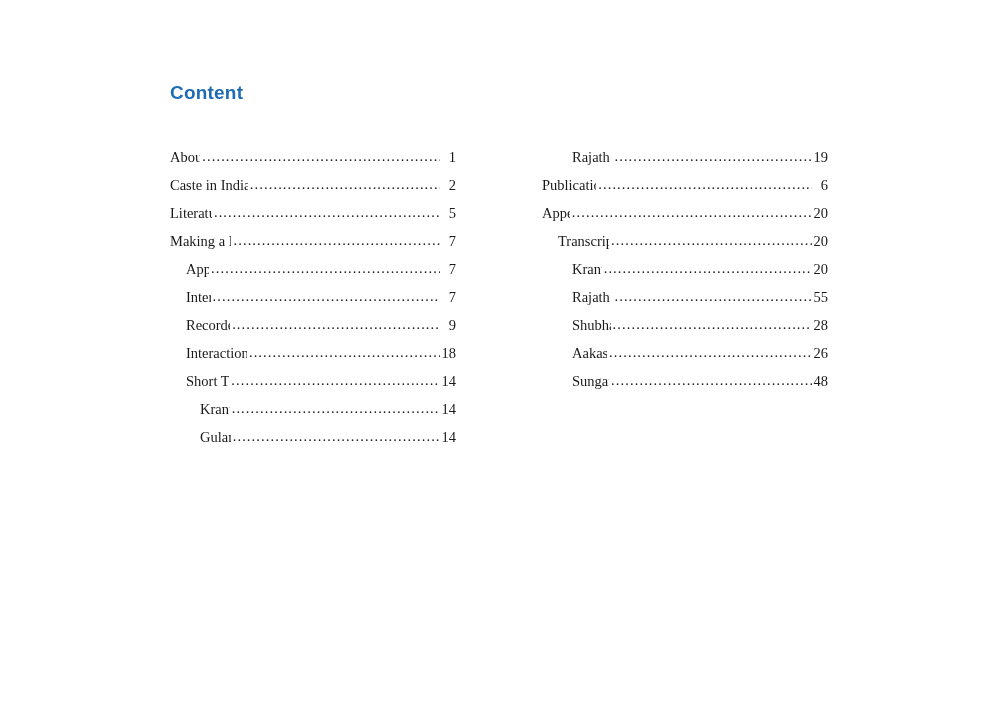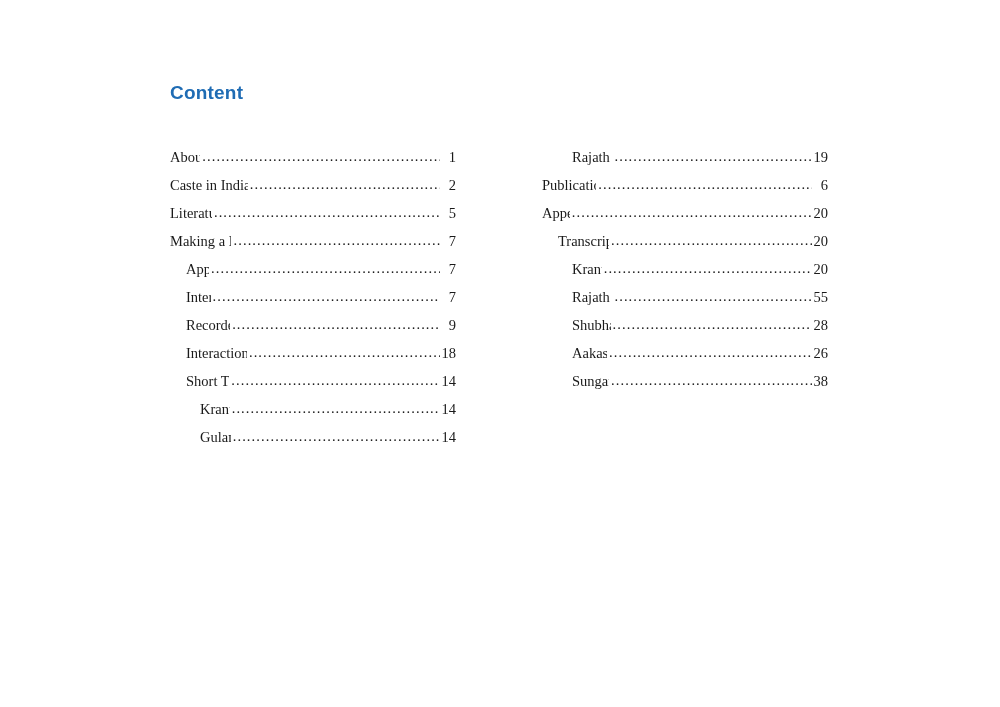--- a/index.html
+++ b/index.html
@@ -185,18 +185,18 @@
           <span class="page-num">28</span>
         </div>
         <div class="toc-entry lvl-2">
           <span class="label">Aakash Wallania</span>
           <span class="dots"> ........................................................................................................................</span>
           <span class="page-num">26</span>
         </div>
         <div class="toc-entry lvl-2">
           <span class="label">Sunganna Velpula</span>
           <span class="dots"> ........................................................................................................................</span>
-          <span class="page-num">38</span>
+          <span class="page-num">48</span>
         </div>
       </div>
   </div>
 
 </div>
 
 </body></html>

